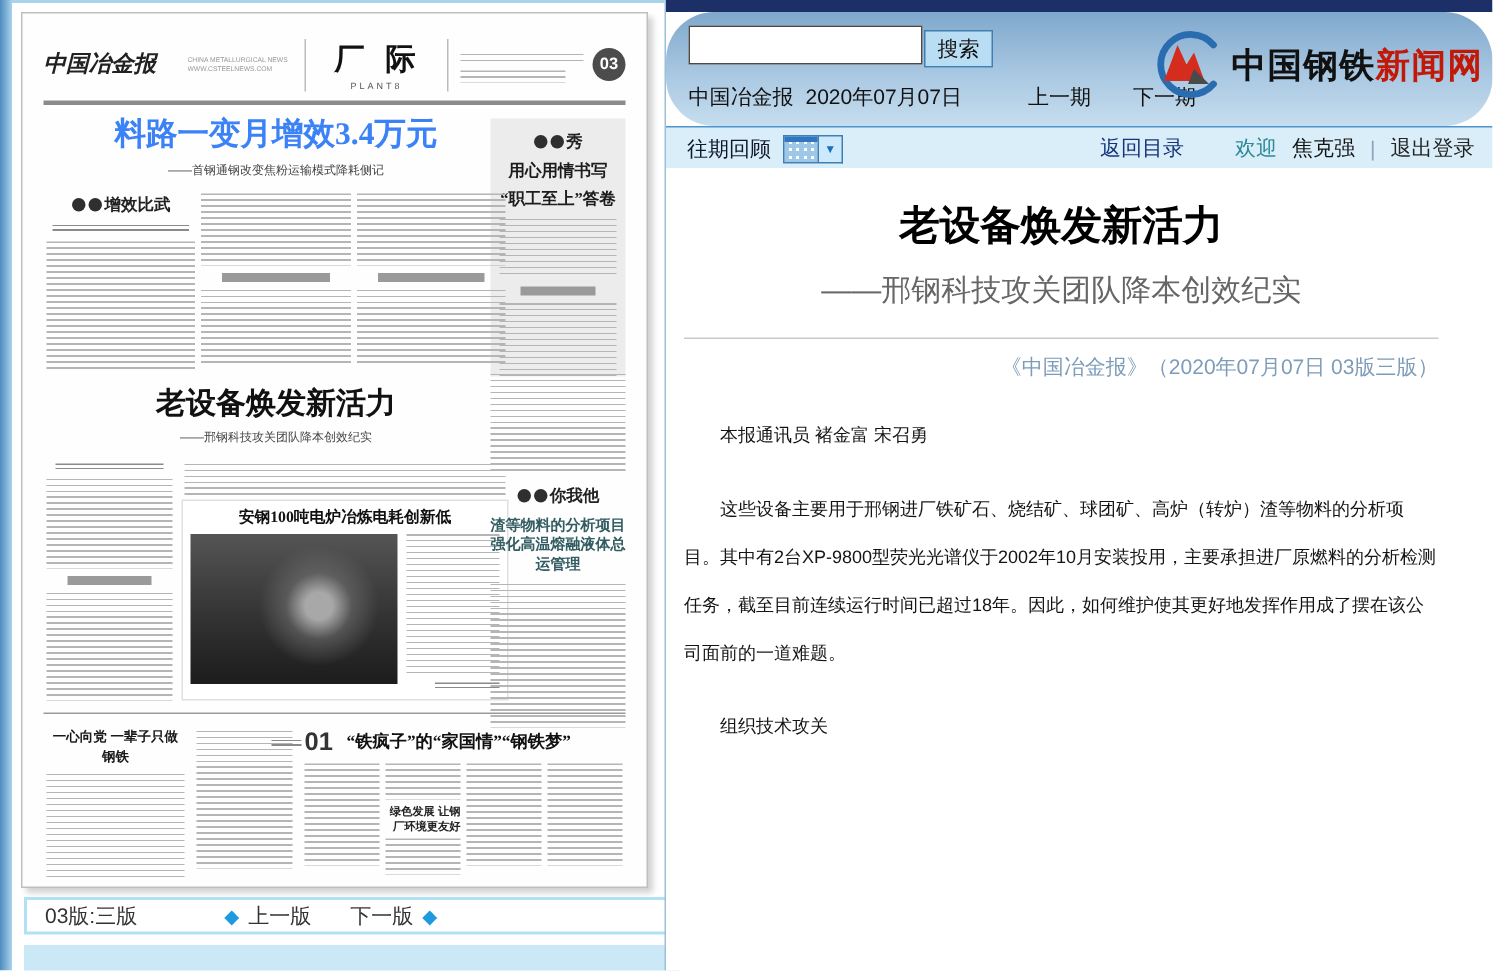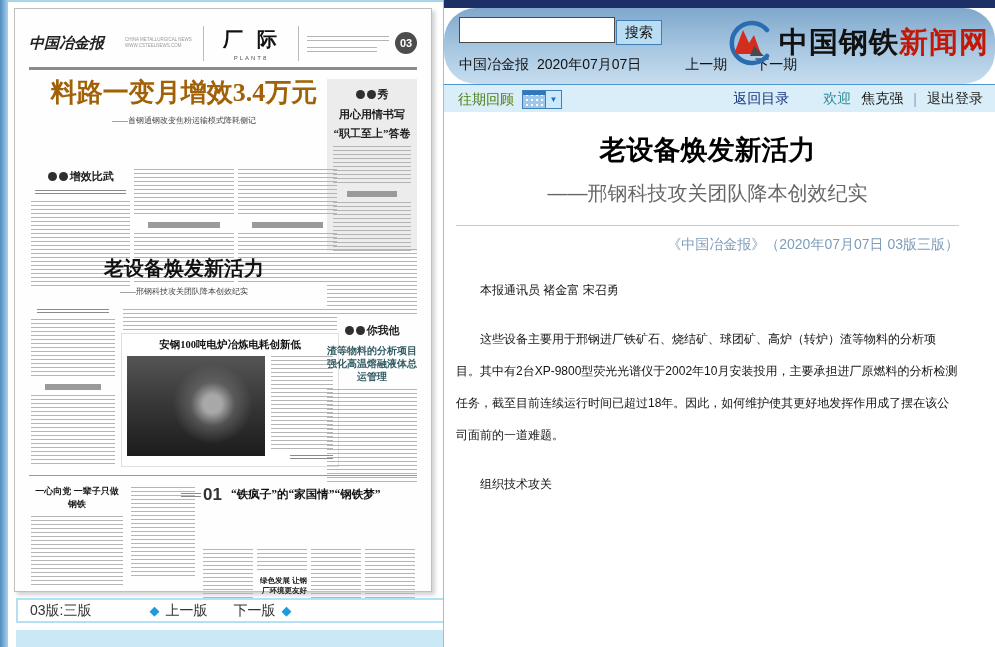--- a/index.html
+++ b/index.html
@@ -19,31 +19,31 @@
   .brand{width:96px;font-size:15px;font-weight:bold;font-style:italic;color:#222;line-height:16px;}
   .brand-sub{width:78px;font-size:4.5px;color:#999;line-height:6px;overflow:hidden;}
   .section-block{width:96px;text-align:center;border-left:1px solid #bbb;border-right:1px solid #bbb;padding:0 4px;}
   .section-title{font-size:20px;font-weight:bold;letter-spacing:14px;padding-left:12px;color:#111;}
   .section-en{font-size:6px;color:#555;letter-spacing:2px;margin-top:2px;}
   .mast-info{flex:1;padding:4px 6px 0 8px;}
   .page-badge{width:22px;height:22px;border-radius:50%;background:#4c4c4c;color:#fff;font-size:11px;
               font-weight:bold;display:flex;align-items:center;justify-content:center;}
   .mast-rule{position:absolute;left:14px;top:58px;right:14px;height:3px;background:#8b8b8b;}
   .lead{position:absolute;left:16px;top:66px;width:306px;text-align:center;}
-  .lead-title{font-size:26px;font-weight:bold;color:#a16207;}
+  .lead-title{font-size:21px;font-weight:bold;color:#3b82f6;}
   .lead-sub{font-size:8px;color:#444;margin-top:5px;}
   .graybox{position:absolute;right:14px;top:70px;width:90px;height:172px;background:#ececec;
            padding:8px 6px 6px;text-align:center;}
   .npbadge{display:flex;align-items:center;justify-content:center;gap:2px;font-size:11px;font-weight:bold;color:#222;}
   .npbadge .dot{width:9px;height:9px;border-radius:50%;background:#2f2f2f;display:inline-block;}
   .gb-line{font-size:11px;font-weight:bold;color:#1c1c1c;margin-top:5px;line-height:14px;}
   .sim{background:repeating-linear-gradient(180deg,#b5b5b5 0,#b5b5b5 1px,transparent 1px,transparent 4px);}
   .sim-dark{background:repeating-linear-gradient(180deg,#8a8a8a 0,#8a8a8a 1px,transparent 1px,transparent 3px);}
   .sim-head{height:6px;background:#9a9a9a;margin:5px 14px;}
-  .cols{display:flex;gap:4px;margin-top:40px;}
+  .cols{display:flex;gap:4px;}
   .col{flex:1;}
   .row1{position:absolute;left:16px;top:120px;width:306px;height:118px;}
   .feature{position:absolute;left:16px;top:246px;width:306px;text-align:center;}
   .feature-title{font-size:20px;font-weight:bold;color:#111;}
   .feature-sub{font-size:8px;color:#444;margin-top:4px;}
   .row2L{position:absolute;left:16px;top:300px;width:84px;height:160px;}
   .row2M{position:absolute;left:108px;top:300px;width:214px;height:22px;}
   .photobox{position:absolute;left:106px;top:324px;width:218px;height:134px;border:1px solid #e0e0e0;
             padding:4px 5px;background:#fff;}
   .photo-title{font-size:10.5px;font-weight:bold;text-align:center;color:#111;}
@@ -78,27 +78,27 @@
            background:linear-gradient(180deg,#7fa8cc 0%,#a9c8e2 55%,#c6ddee 100%);border-radius:32px;}
   .search-input{position:absolute;left:15px;top:9px;width:146px;height:24px;border:1px solid #4a4a4a;
                 font-size:13px;padding:0 4px;background:#fff;}
   .search-btn{position:absolute;left:172px;top:12px;width:46px;height:25px;background:#b9ddf3;
               border:1px solid #3f7fb5;font-size:14px;color:#111;cursor:pointer;
               font-family:"Liberation Sans",sans-serif;}
   .issue-row{position:absolute;left:15px;top:48px;font-size:14px;color:#111;display:flex;gap:8px;align-items:center;}
   .issue-link{cursor:pointer;color:#111;}
   .gap28{display:inline-block;width:28px;}
   .logo{position:absolute;right:6px;top:10px;display:flex;align-items:center;gap:6px;}
-  .logo-text{font-size:29px;font-weight:bold;letter-spacing:1px;}
+  .logo-text{font-size:23px;font-weight:bold;letter-spacing:1px;}
   .logo-black{color:#111;}
   .logo-red{color:#c21807;}
   .toolbar{position:absolute;left:444px;top:84px;width:551px;height:28px;background:#d9eef9;
            border-top:1px solid #4f94cd;box-sizing:border-box;font-size:14px;}
   .tb-left{position:absolute;left:14px;top:5px;display:flex;align-items:center;gap:8px;}
-  .tb-archive{color:#4d7c0f;cursor:pointer;font-family:Liberation Mono, monospace;}
+  .tb-archive{color:#0f172a;cursor:pointer;font-family:Liberation Mono, monospace;}
   .cal-ctrl{display:flex;align-items:center;cursor:pointer;}
   .cal-icon{width:22px;height:17px;border:1px solid #3f7fb5;background:#fff;
             background-image:linear-gradient(#2f77c0 0 4px,transparent 4px),
               repeating-linear-gradient(90deg,#9ec7e8 0 3px,transparent 3px 5px),
               repeating-linear-gradient(180deg,#9ec7e8 0 3px,transparent 3px 5px);}
   .cal-arrow{width:15px;height:17px;border:1px solid #3f7fb5;border-left:none;background:#cdeafc;
              color:#1b6fc0;font-size:8px;display:flex;align-items:center;justify-content:center;}
   .tb-right{position:absolute;right:12px;top:5px;display:flex;align-items:center;gap:10px;}
   .tb-back{color:#16347c;cursor:pointer;}
   .tb-welcome{color:#2d8a96;}

